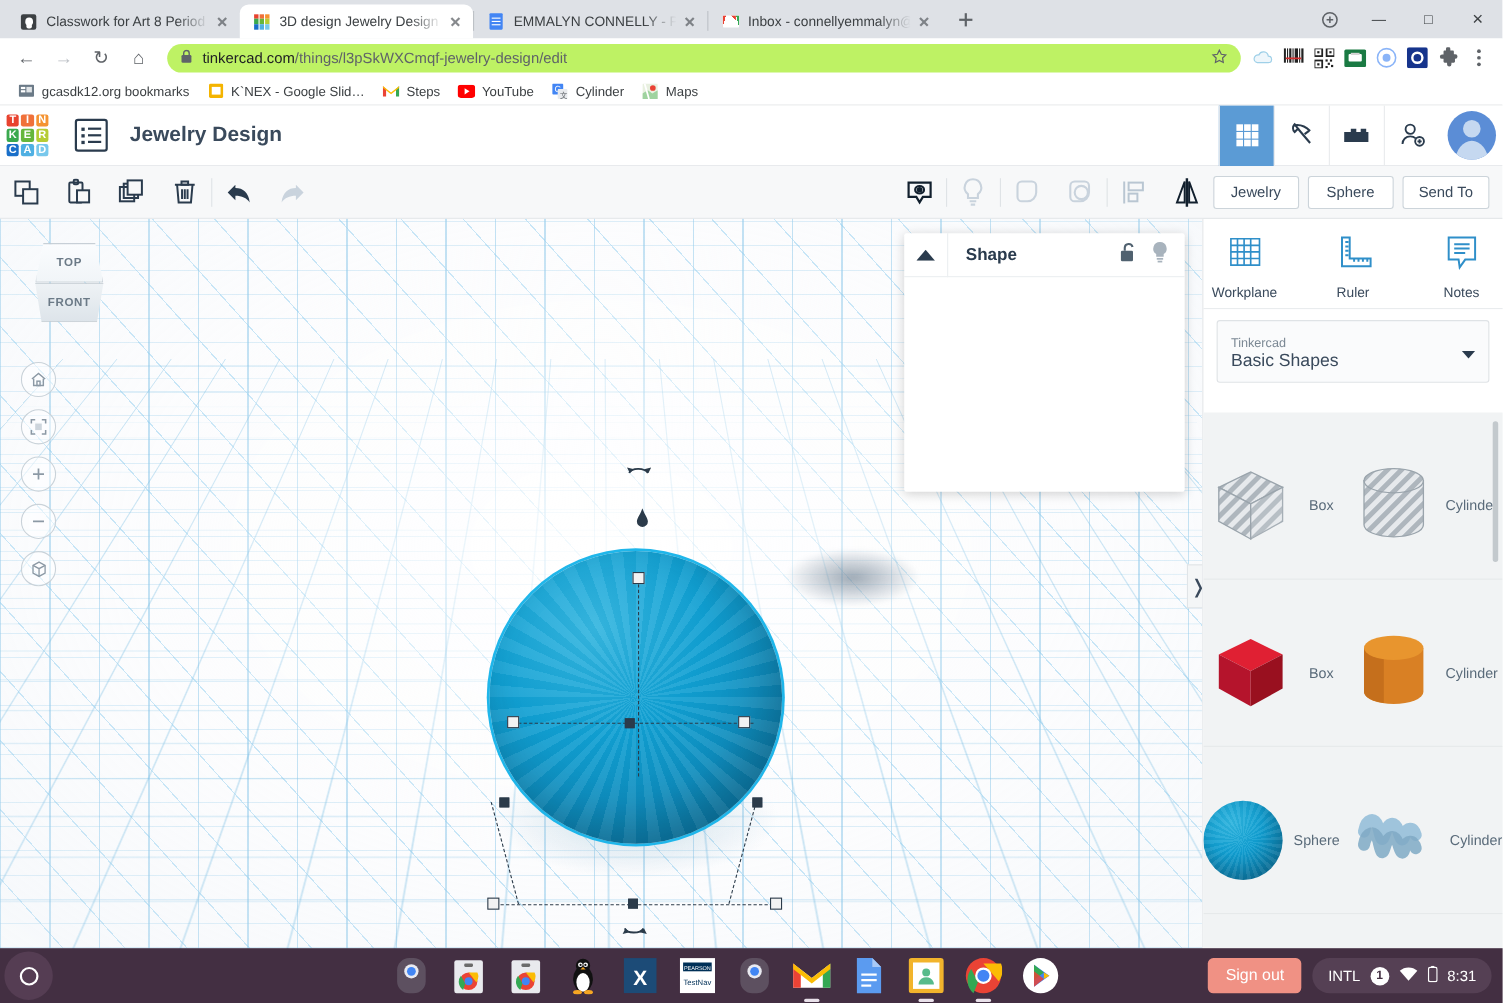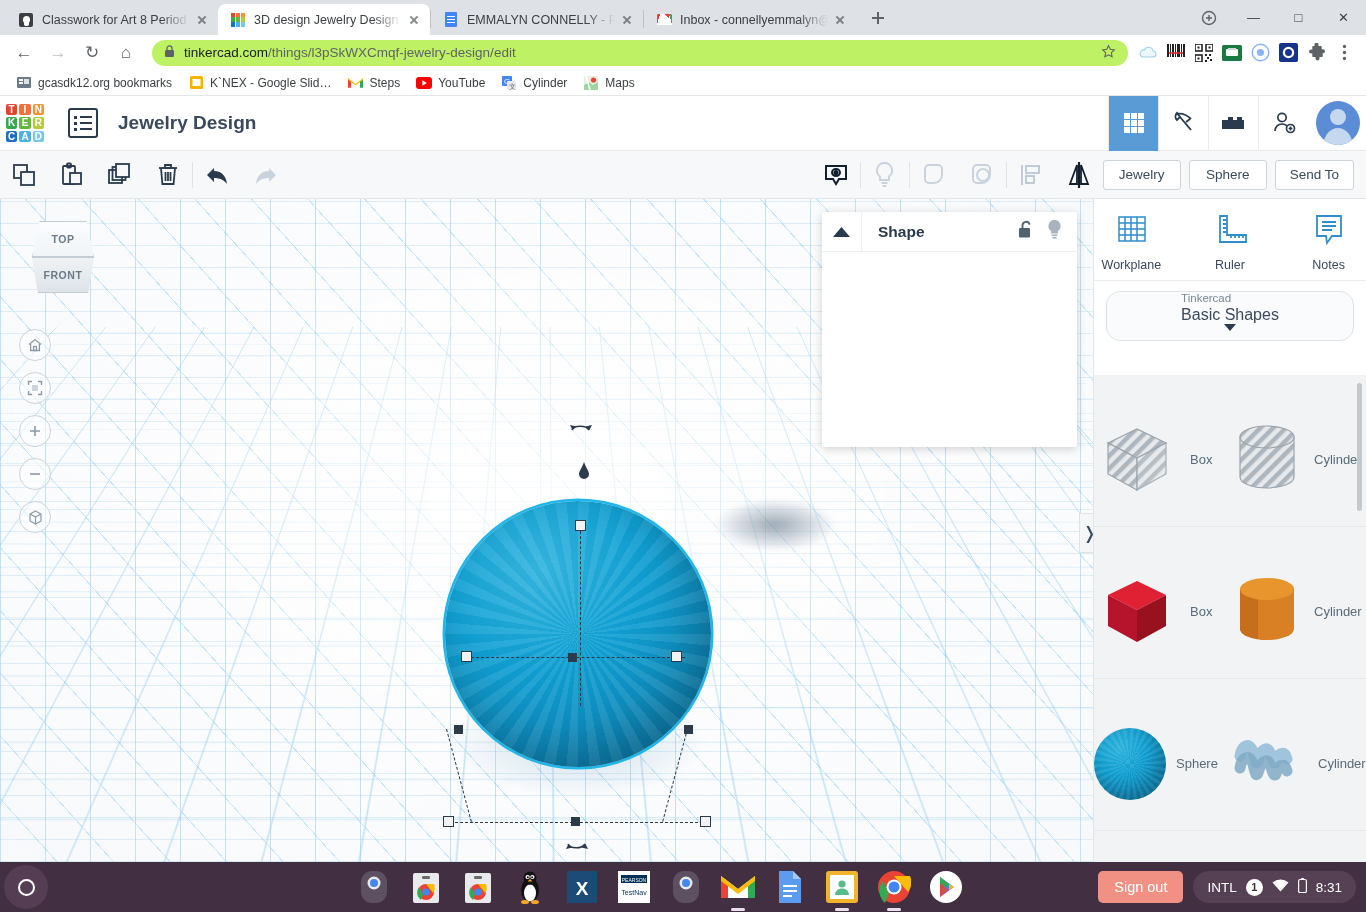--- a/index.html
+++ b/index.html
@@ -284,22 +284,22 @@
   .steps-val { width:34px; text-align:right; font-size:13px; color:#3a4a5c; }
 
   
   .rsidebar { position:absolute; left:1093px; top:199px; width:273px; height:663px;
      background:#fff; border-left:1px solid #e3e6e8; }
   .rs-tools { height:82px; display:flex; align-items:center; justify-content:space-around;
      padding-top:6px; border-bottom:1px solid #e9ecee;gap:24px; }
   .rs-tool { display:flex; flex-direction:column; align-items:center; gap:7px; width:72px; }
   .rs-tool-label { font-size:12.5px; color:#3a4a5c; }
   .rs-select-wrap { padding:10px 12px 10px; }
-  .rs-select { border:1px solid #dfe3e6; background:#fafbfc; border-radius:14px;
-     padding:0 12px 9px; display:flex; align-items:center;flex-direction:column; }
+  .rs-select { border:1px solid #dfe3e6; background:#fafbfc; border-radius:3px;
+     padding:14px 12px 9px; display:flex; align-items:center; }
   .rs-sel-texts { flex:1; }
   .rs-sel-small { font-size:11.5px; color:#7b8894; }
   .rs-sel-big { font-size:16px; color:#3a4a5c; margin-top:2px; }
   .caret-down { width:0;height:0;border-left:6px solid transparent;
      border-right:6px solid transparent;border-top:7px solid #2a3b4d; }
   .rs-grid { position:absolute; left:0; top:176px; right:0; bottom:0; overflow:hidden;
      background:#f1f3f4; }
   .rs-row { display:flex; }
   .rs-cell { width:50%; height:152px; display:flex; flex-direction:row;
      align-items:center; justify-content:flex-start; padding-top:18px; gap:10px;

